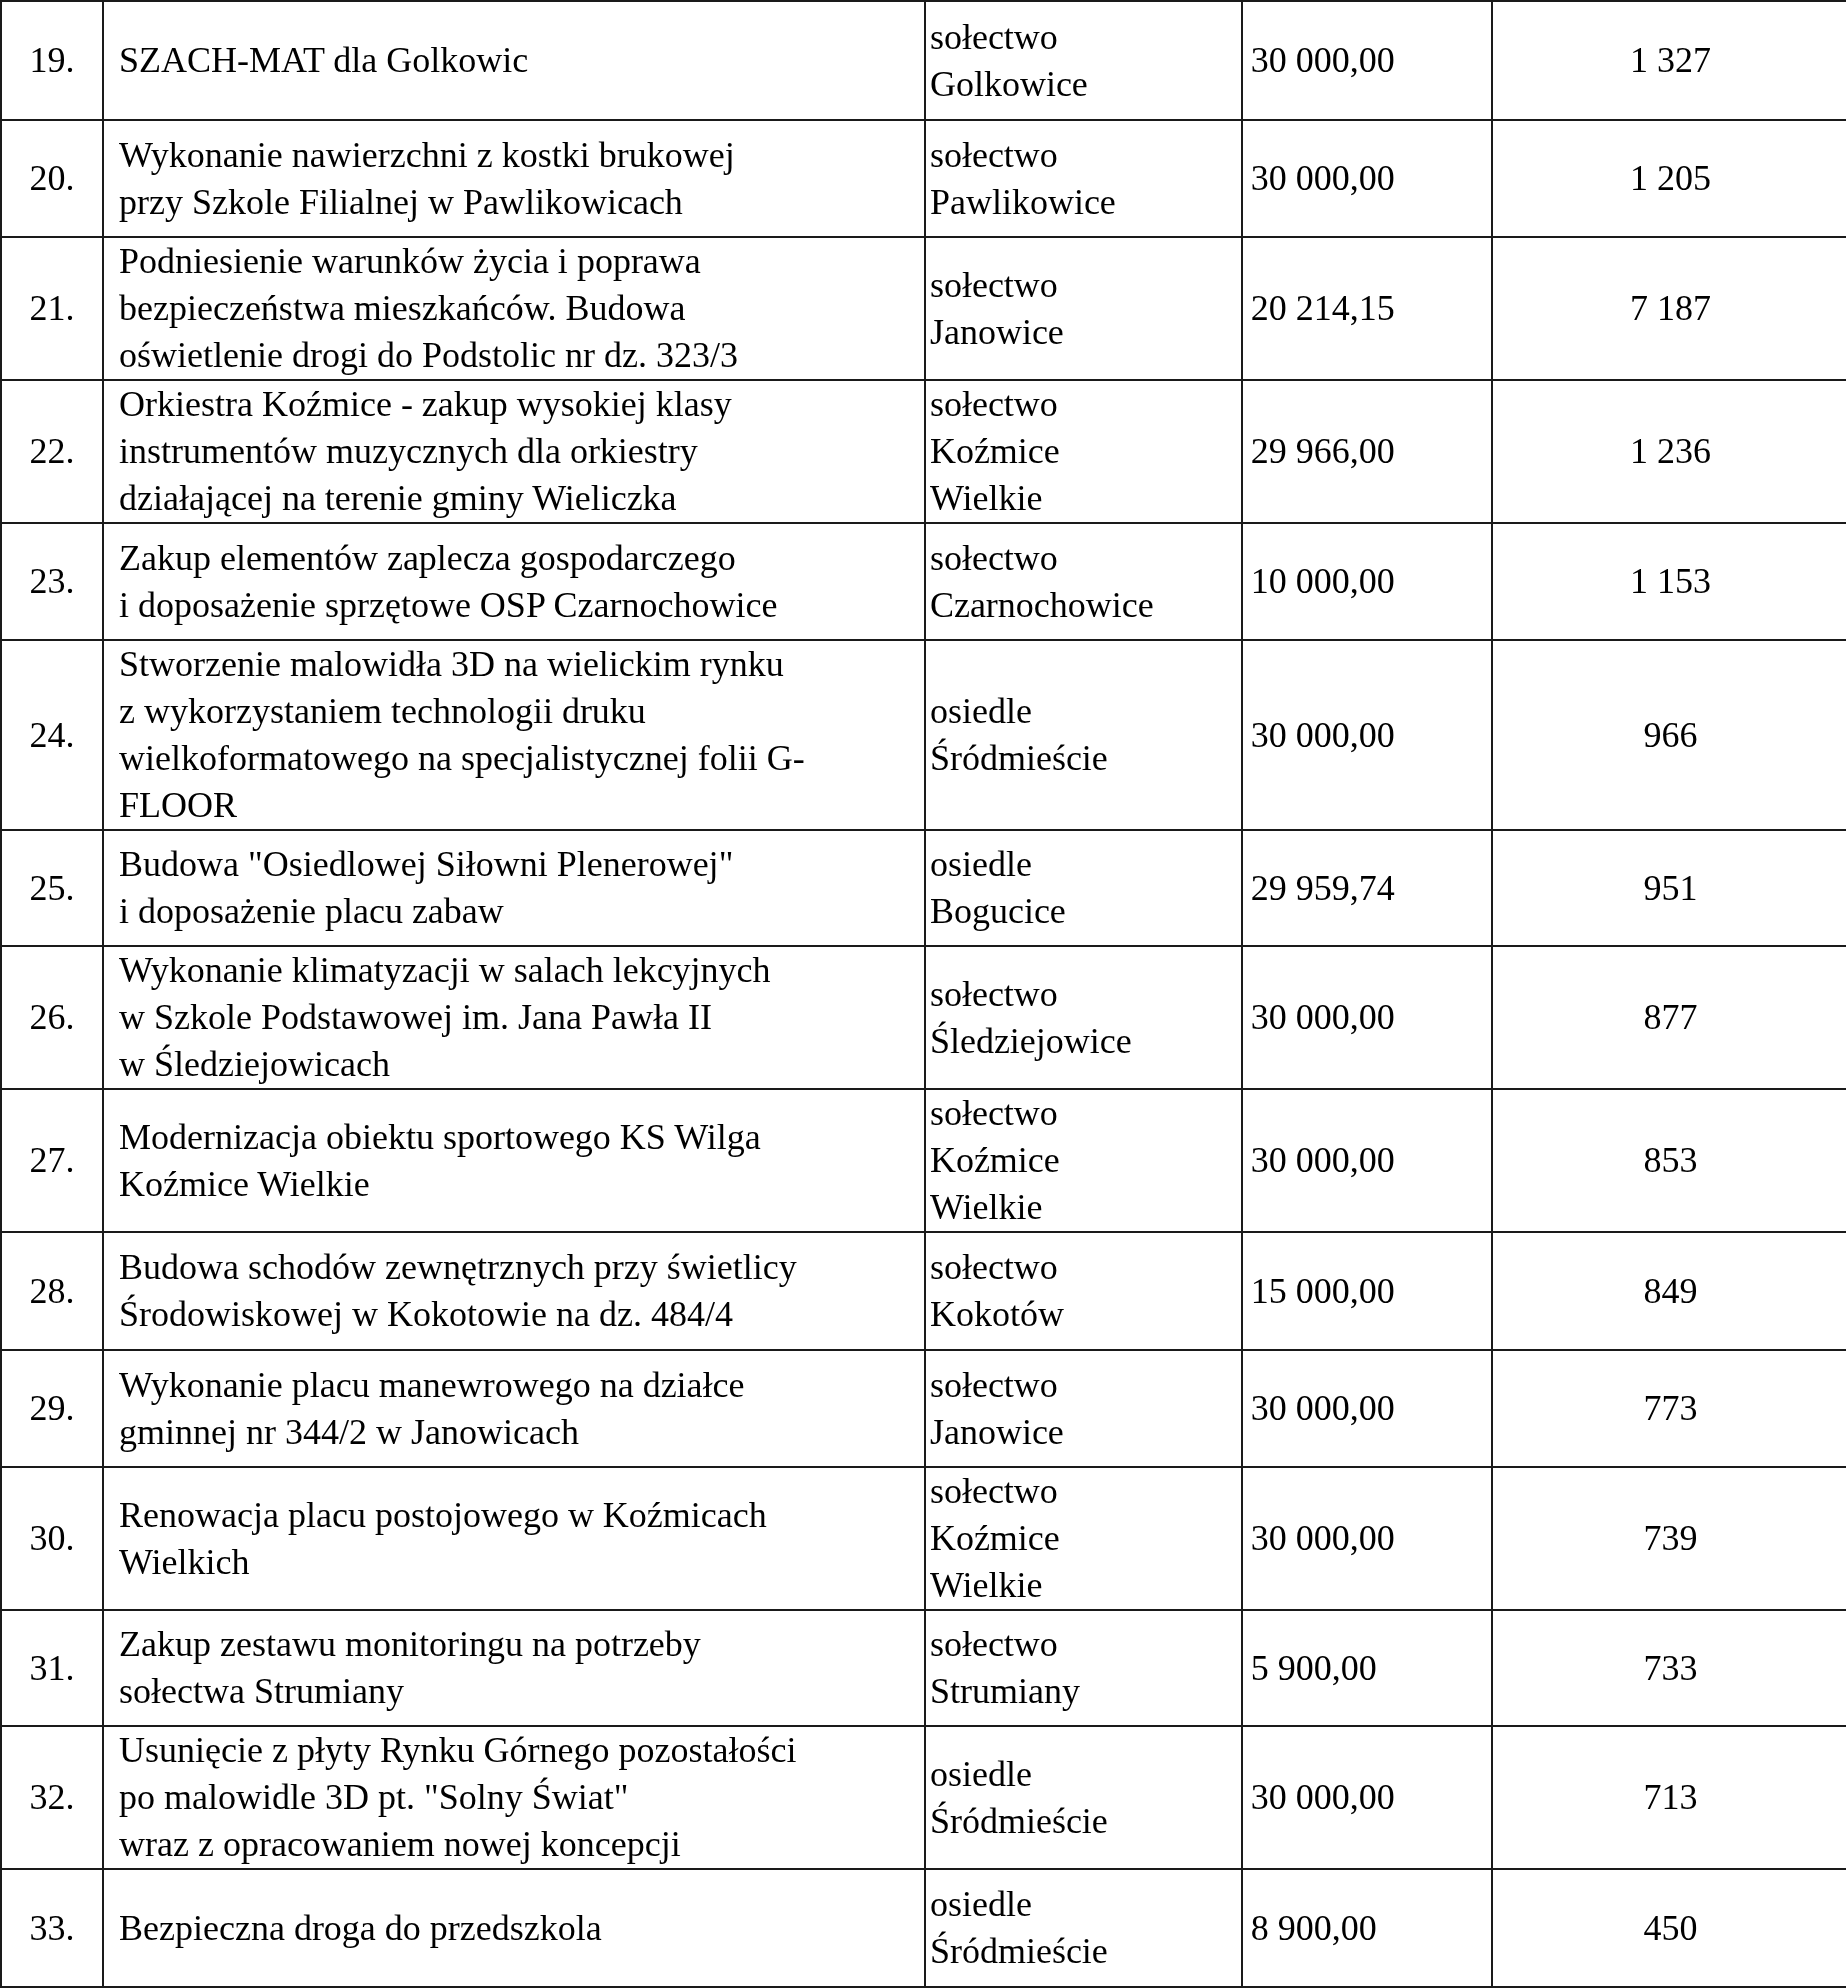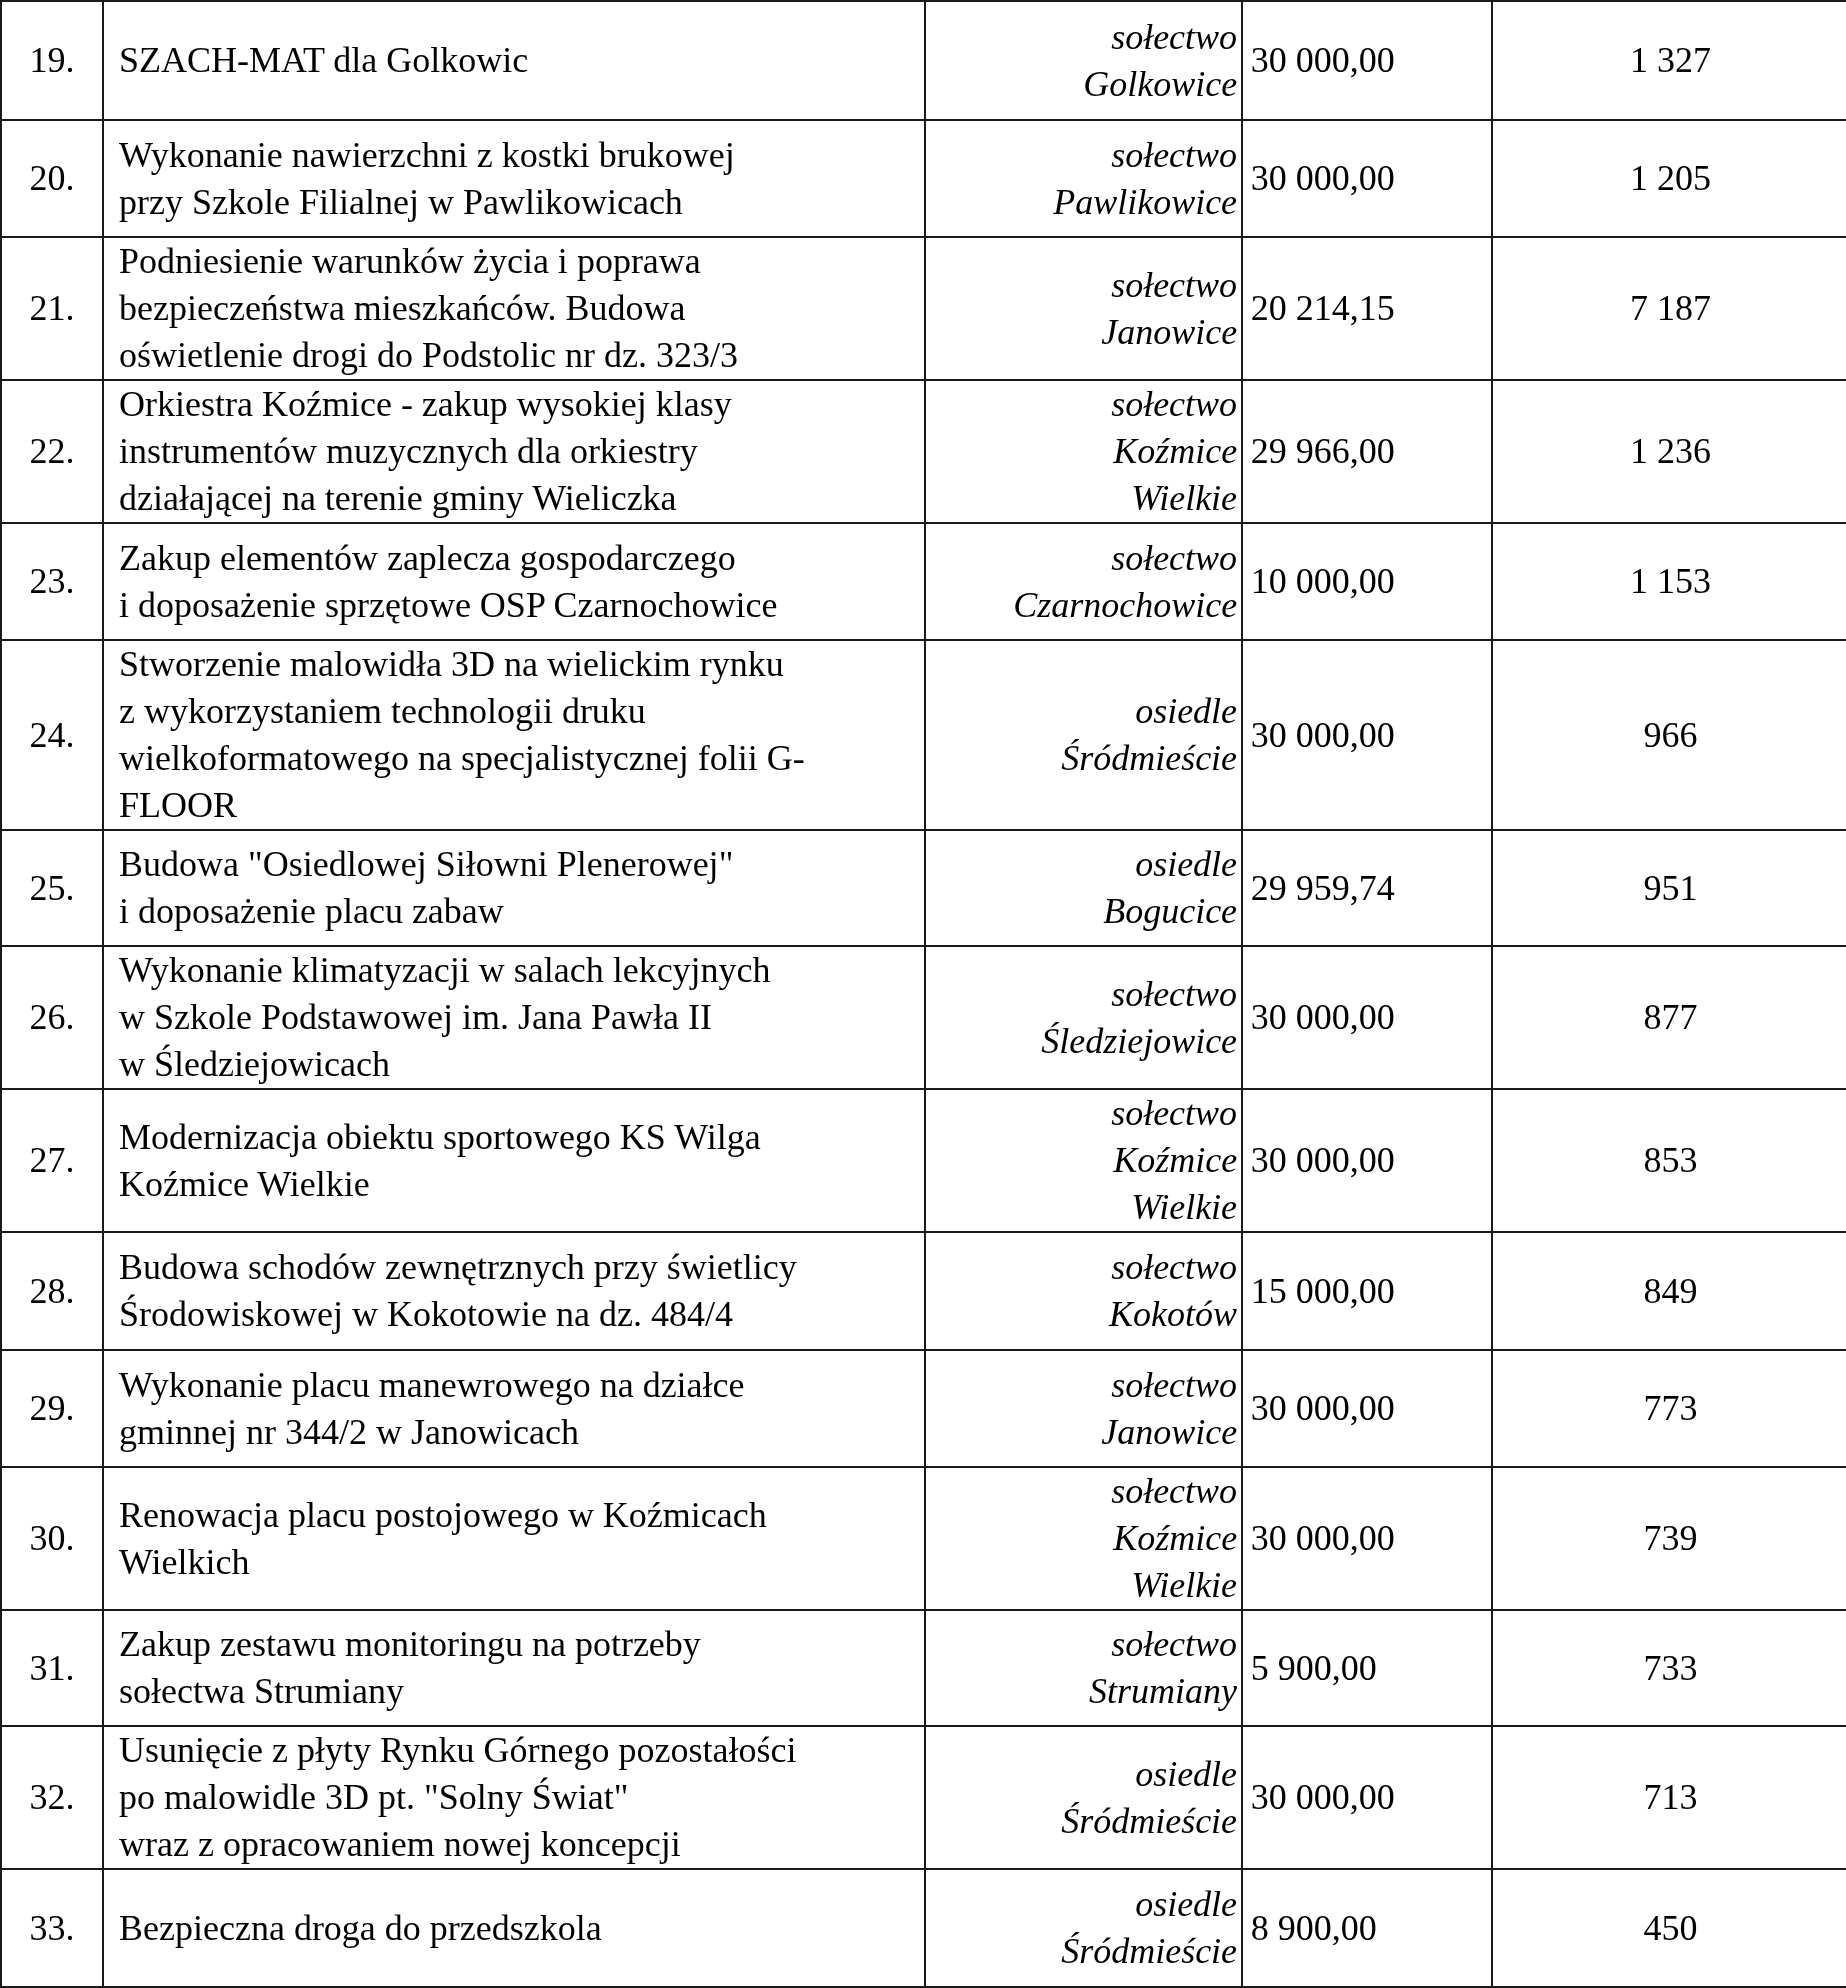--- a/index.html
+++ b/index.html
@@ -2,21 +2,21 @@
 <html><head>
 <meta charset="utf-8">
 <style>
   html, body { margin:0; padding:0; background:#ffffff; }
   body { width:1846px; height:1989px; overflow:hidden; font-family:"Liberation Serif", "DejaVu Serif", serif; color:#000; }
   table { border-collapse:collapse; table-layout:fixed; width:1848px; margin:0; }
   td { border:2px solid #1a1a1a; padding:0 7.8px; vertical-align:middle; font-size:36px; line-height:47px; }
   col.c1 { width:102px; } col.c2 { width:822px; } col.c3 { width:317px; } col.c4 { width:250px; } col.c5 { width:357px; }
   td.num { text-align:center; padding:0; }
   td.desc { text-align:left; padding-left:15px; padding-right:5.9px; }
-  td.area { text-align:right; padding:0 3.9px;font-style:italic; }
+  td.area { text-align:left; padding:0 3.9px; }
   td.amt { text-align:left; }
   td.votes { text-align:center; }
   .line { display:block; }
 </style>
 </head>
 <body>
 
 <table>
   <colgroup>
       <col class="c1">

